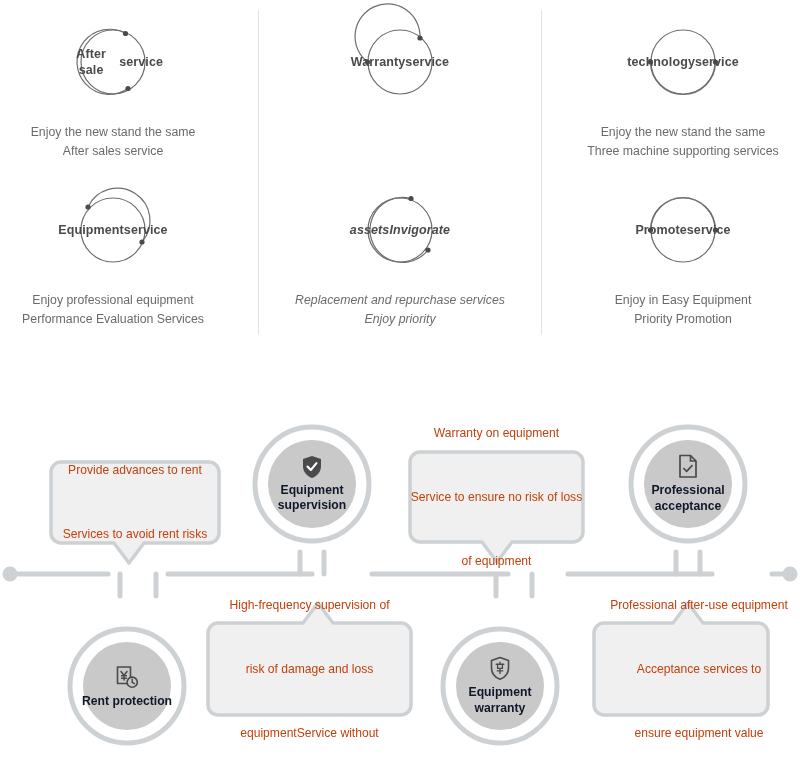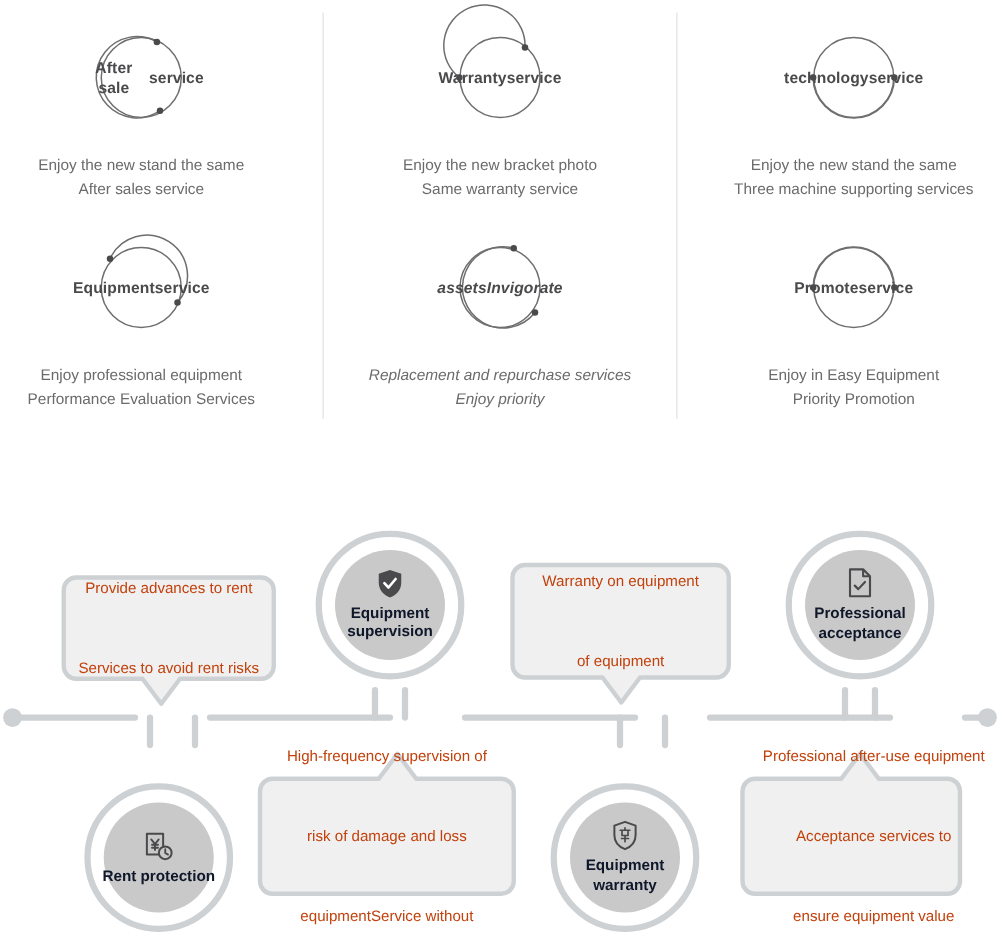--- a/index.html
+++ b/index.html
@@ -87,24 +87,20 @@
           <circle cx="50" cy="50" r="32" fill="none" stroke="#6e6e70" stroke-width="1.2"></circle>
           <path d="M70 26 A32.5 32.5 0 1 0 17.5 50" fill="none" stroke="#6e6e70" stroke-width="1.2" stroke-linecap="round"></path>
           <circle cx="70" cy="26" r="2.6" fill="#4a4a4c"></circle>
           <circle cx="17.5" cy="50" r="2.6" fill="#4a4a4c"></circle>
         </svg>
         <div class="ring-label">
           <span>Warranty</span>
           <span>service</span>
         </div>
       </div>
-      <div class="caption">
-        <span>Enjoy the new bracket photo</span>
-        <span>Same warranty service</span>
-      </div>
     </div>
 
     <div class="feature" style="left:550px;top:12px;">
       <div class="icon-wrap">
         <svg viewBox="0 0 100 100">
           <circle cx="50" cy="50" r="32" fill="none" stroke="#6e6e70" stroke-width="1.2"></circle>
           <path d="M17.5 50 A32.5 32.5 0 0 0 82.5 50" fill="none" stroke="#6e6e70" stroke-width="1.2" stroke-linecap="round"></path>
           <circle cx="17.5" cy="50" r="2.6" fill="#4a4a4c"></circle>
           <circle cx="82.5" cy="50" r="2.6" fill="#4a4a4c"></circle>
         </svg>
@@ -290,20 +286,21 @@
       </span>
     </div>
 
     <div class="bubble-text" style="left:51px;top:62px;width:168px;height:81px;">
       <span>Provide advances to rent</span>
       <span>Services to avoid rent risks</span>
     </div>
 
     <div class="bubble-text" style="left:410px;top:52px;width:173px;height:90px;">
       <span>Warranty on equipment</span>
+      <span>Service to ensure no risk of loss</span>
       <span>of equipment</span>
     </div>
 
     <div class="bubble-text" style="left:208px;top:223px;width:203px;height:92px;">
       <span>High-frequency supervision of</span>
       <span>risk of damage and loss</span>
       <span>equipmentService without</span>
     </div>
 
     <div class="bubble-text" style="left:612px;top:223px;width:174px;height:92px;">

